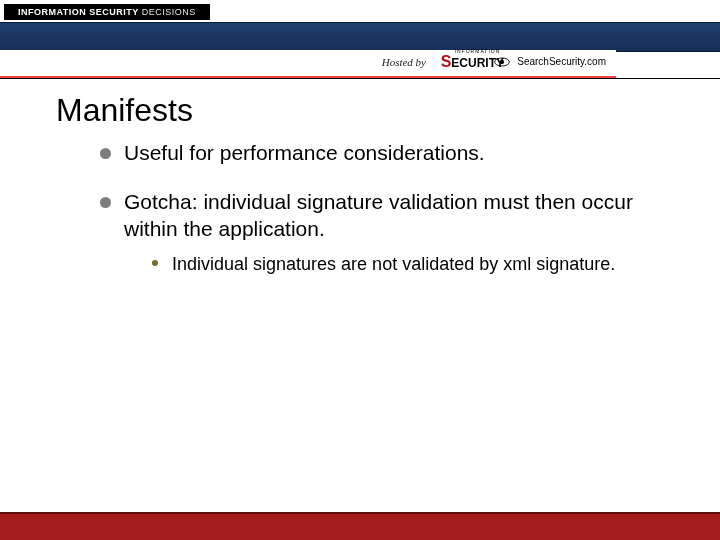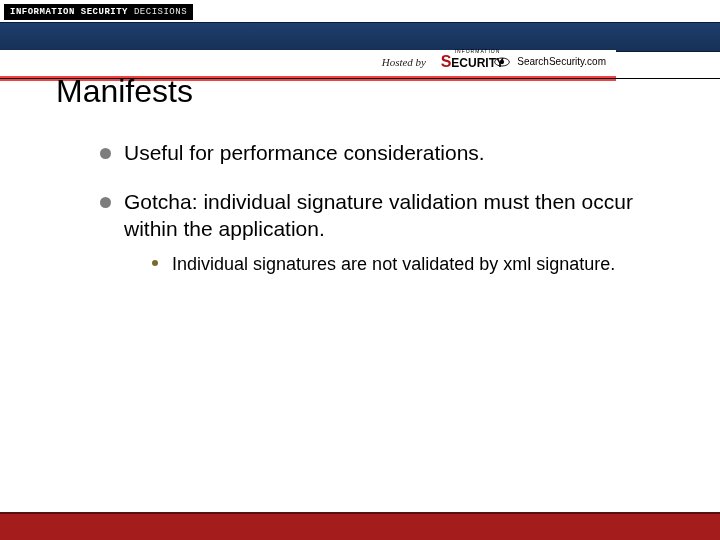--- a/index.html
+++ b/index.html
@@ -18,24 +18,24 @@
     top: 0; left: 0;
     width: 720px;
     height: 36px;
     background: #fff;
   }
   .brand-box {
     position: absolute;
     top: 4px; left: 4px;
     background: #000;
     color: #fff;
-    font-family: Liberation Mono, monospace;
+    font-family: Liberation Sans, sans-serif;
     font-size: 9px;
     letter-spacing: 0.5px;
-    padding: 3px 6px;
+    padding: 3px 14px;
     font-weight: bold;
   }
   .brand-decisions {
     color: #e6e6e6;
     font-weight: normal;
   }
   .blue-bar {
     position: absolute;
     top: 22px; left: 0;
     width: 720px;
@@ -43,21 +43,21 @@
     background: linear-gradient(#1f3f6e, #163056);
     border-top: 1px solid #0b1c33;
     border-bottom: 1px solid #0b1c33;
   }
   .hosted-row {
     position: absolute;
     top: 50px; left: 0;
     width: 616px;
     height: 26px;
     background: #fff;
-    border-bottom: 5px solid #ef4444;
+    border-bottom: 2px solid #ef4444;
   }
   .hosted-by {
     position: absolute;
     right: 190px;
     top: 6px;
     font-family: Georgia, serif;
     font-style: italic;
     font-size: 11px;
     color: #222;
   }
@@ -96,21 +96,21 @@
   .thin-rule {
     position: absolute;
     top: 78px; left: 0;
     width: 720px;
     height: 1px;
     background: #000;
   }
 
   .slide-title {
     position: absolute;
-    top: 73px;
+    top: 92px;
     left: 56px;
     font-size: 32px;
     color: #000;
   }
 
   .body-area {
     position: absolute;
     top: 140px;
     left: 100px;
     right: 80px;

